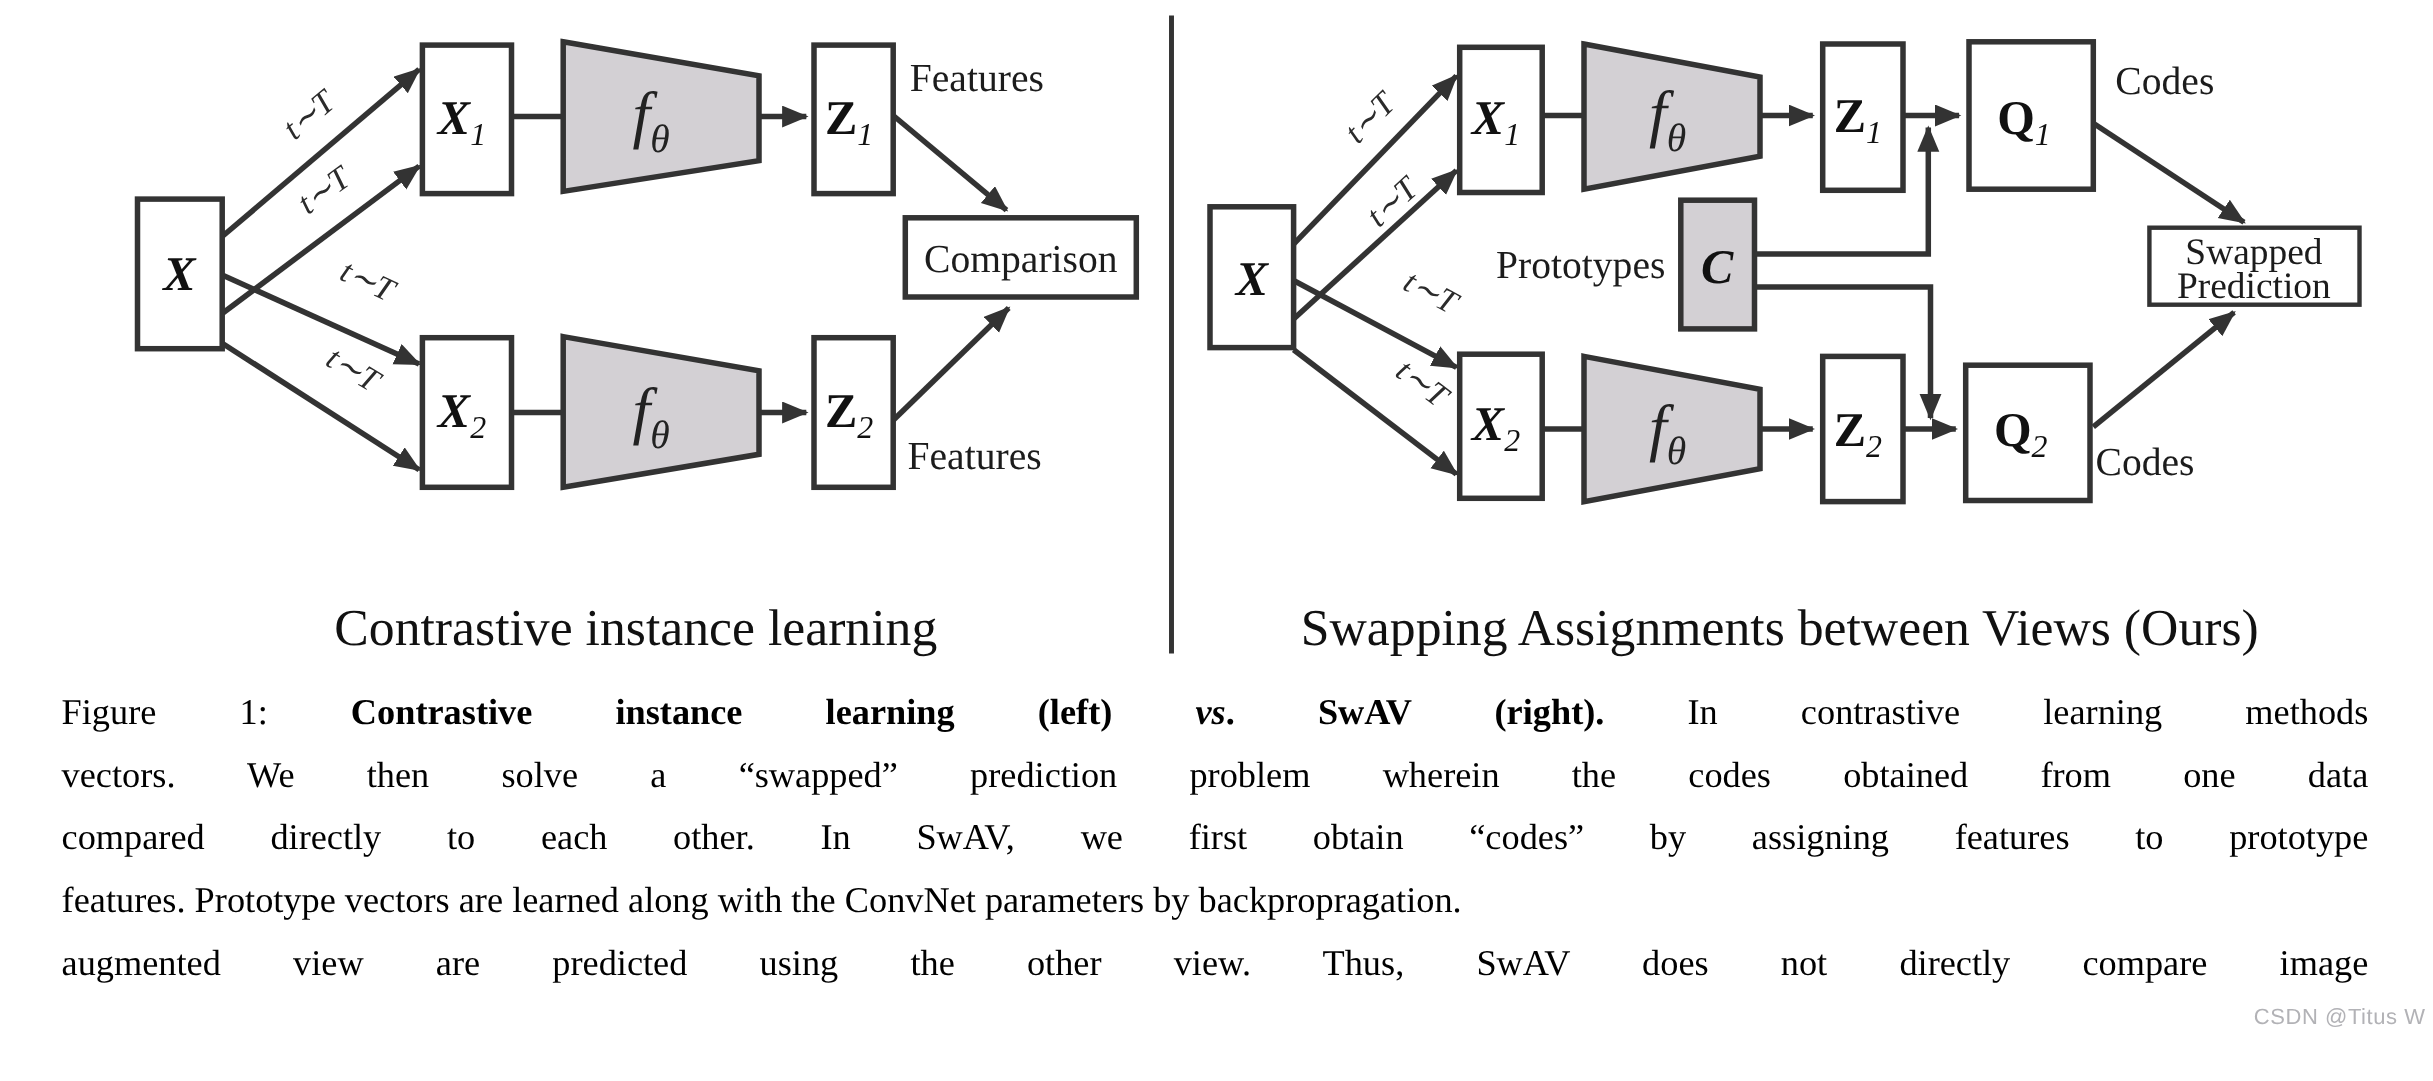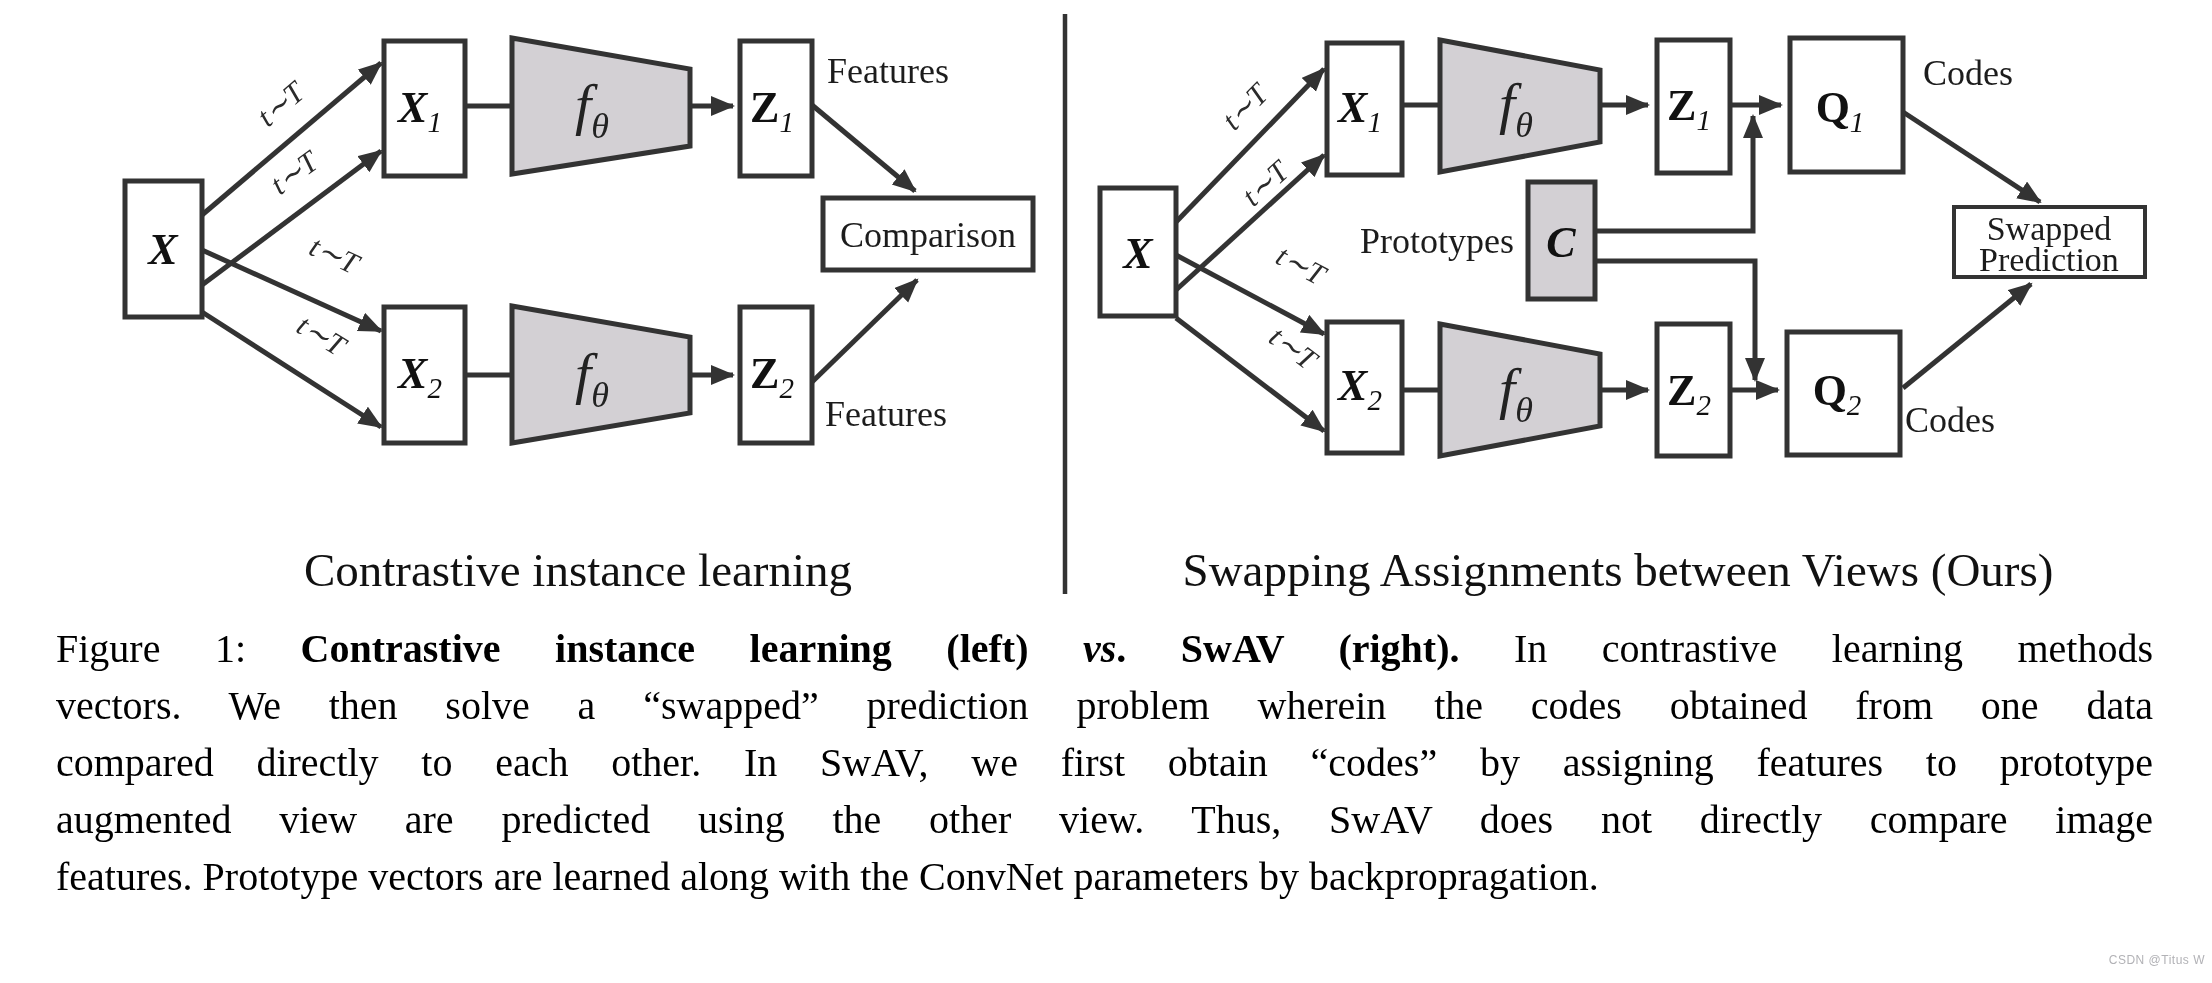--- a/index.html
+++ b/index.html
@@ -22,30 +22,30 @@
   .ttl  { font:47px "Liberation Serif", serif; fill:#111; }
 
   .box    { fill:#ffffff; stroke:#333333; stroke-width:5; }
   .shaded { fill:#d3d0d4; stroke:#333333; stroke-width:5; }
   .wire   { stroke:#333333; stroke-width:5; fill:none; }
   .thin   { stroke:#333333; stroke-width:4.5; fill:none; }
 
   
   .caption {
     position:absolute; left:56px; top:620px; width:2097px;
-    font-size:40px; line-height:57px; color:#000;
+    font-size:33px; line-height:57px; color:#000;
   }
   .cap-line { width:100%; }
   .just { text-align:justify; text-align-last:justify; }
   .b { font-weight:bold; }
   .i { font-style:italic; }
 
   .watermark {
-    position:absolute; top:953px; right:7px;
-    font-family:"Liberation Sans", sans-serif; font-size:12px;
+    position:absolute; top:914px; right:7px;
+    font-family:"Liberation Sans", sans-serif; font-size:20px;
     color:#b2b2b6; letter-spacing:0.5px;
   }
 </style>
 </head>
 <body>
 
 <div class="page">
 
   <div class="diagram-wrap">
     <svg width="2212" height="612" viewBox="0 0 2212 612">
@@ -155,19 +155,19 @@
 
         <text x="1618" y="586" text-anchor="middle" class="ttl">Swapping Assignments between Views (Ours)</text>
       </g>
     </svg>
   </div>
 
   <div class="caption">
     <div class="cap-line just"><span>Figure 1: </span><span class="b">Contrastive instance learning (left) </span><span class="b i">vs</span><span class="b">. SwAV (right).</span><span> In contrastive learning methods</span></div>
     <div class="cap-line just">vectors. We then solve a “swapped” prediction problem wherein the codes obtained from one data</div>
     <div class="cap-line just">compared directly to each other. In SwAV, we first obtain “codes” by assigning features to prototype</div>
+    <div class="cap-line">features. Prototype vectors are learned along with the ConvNet parameters by backpropragation.</div>
     <div class="cap-line just">augmented view are predicted using the other view. Thus, SwAV does not directly compare image</div>
-    <div class="cap-line">features. Prototype vectors are learned along with the ConvNet parameters by backpropragation.</div>
   </div>
 
   <div class="watermark">CSDN @Titus W</div>
 
 </div>
 
 </body></html>

